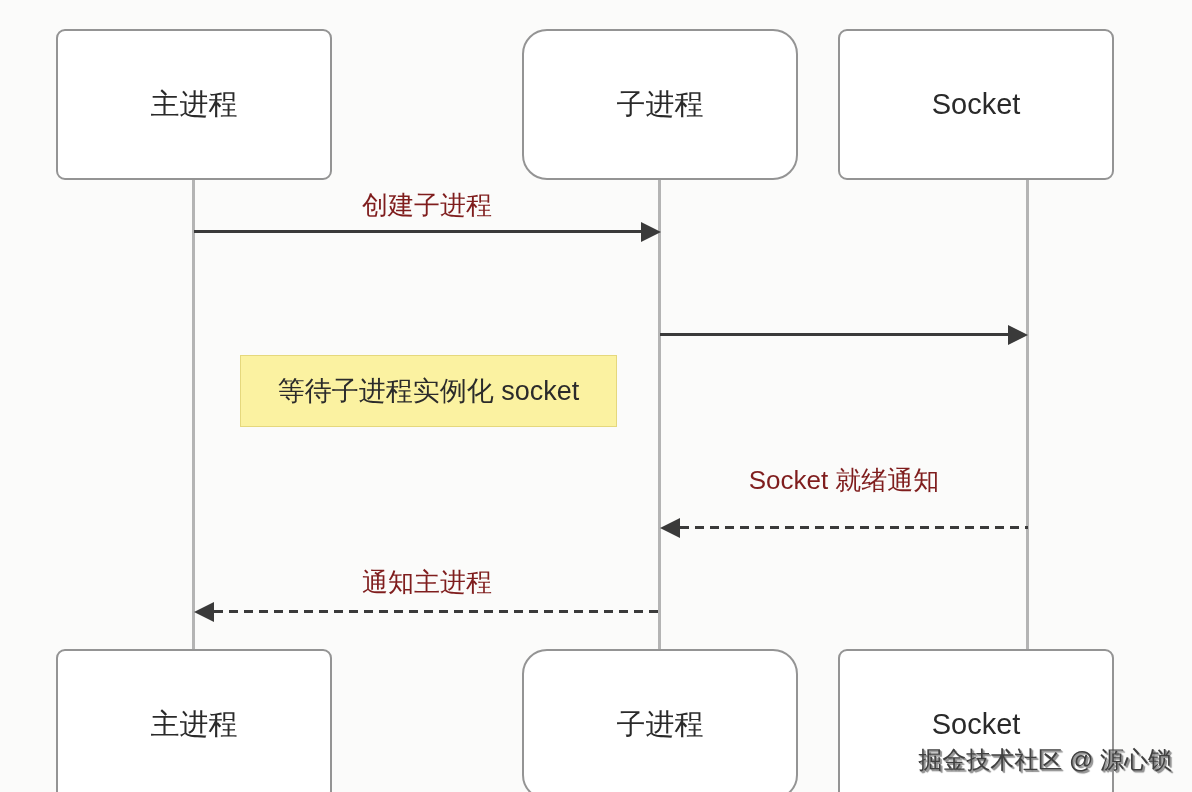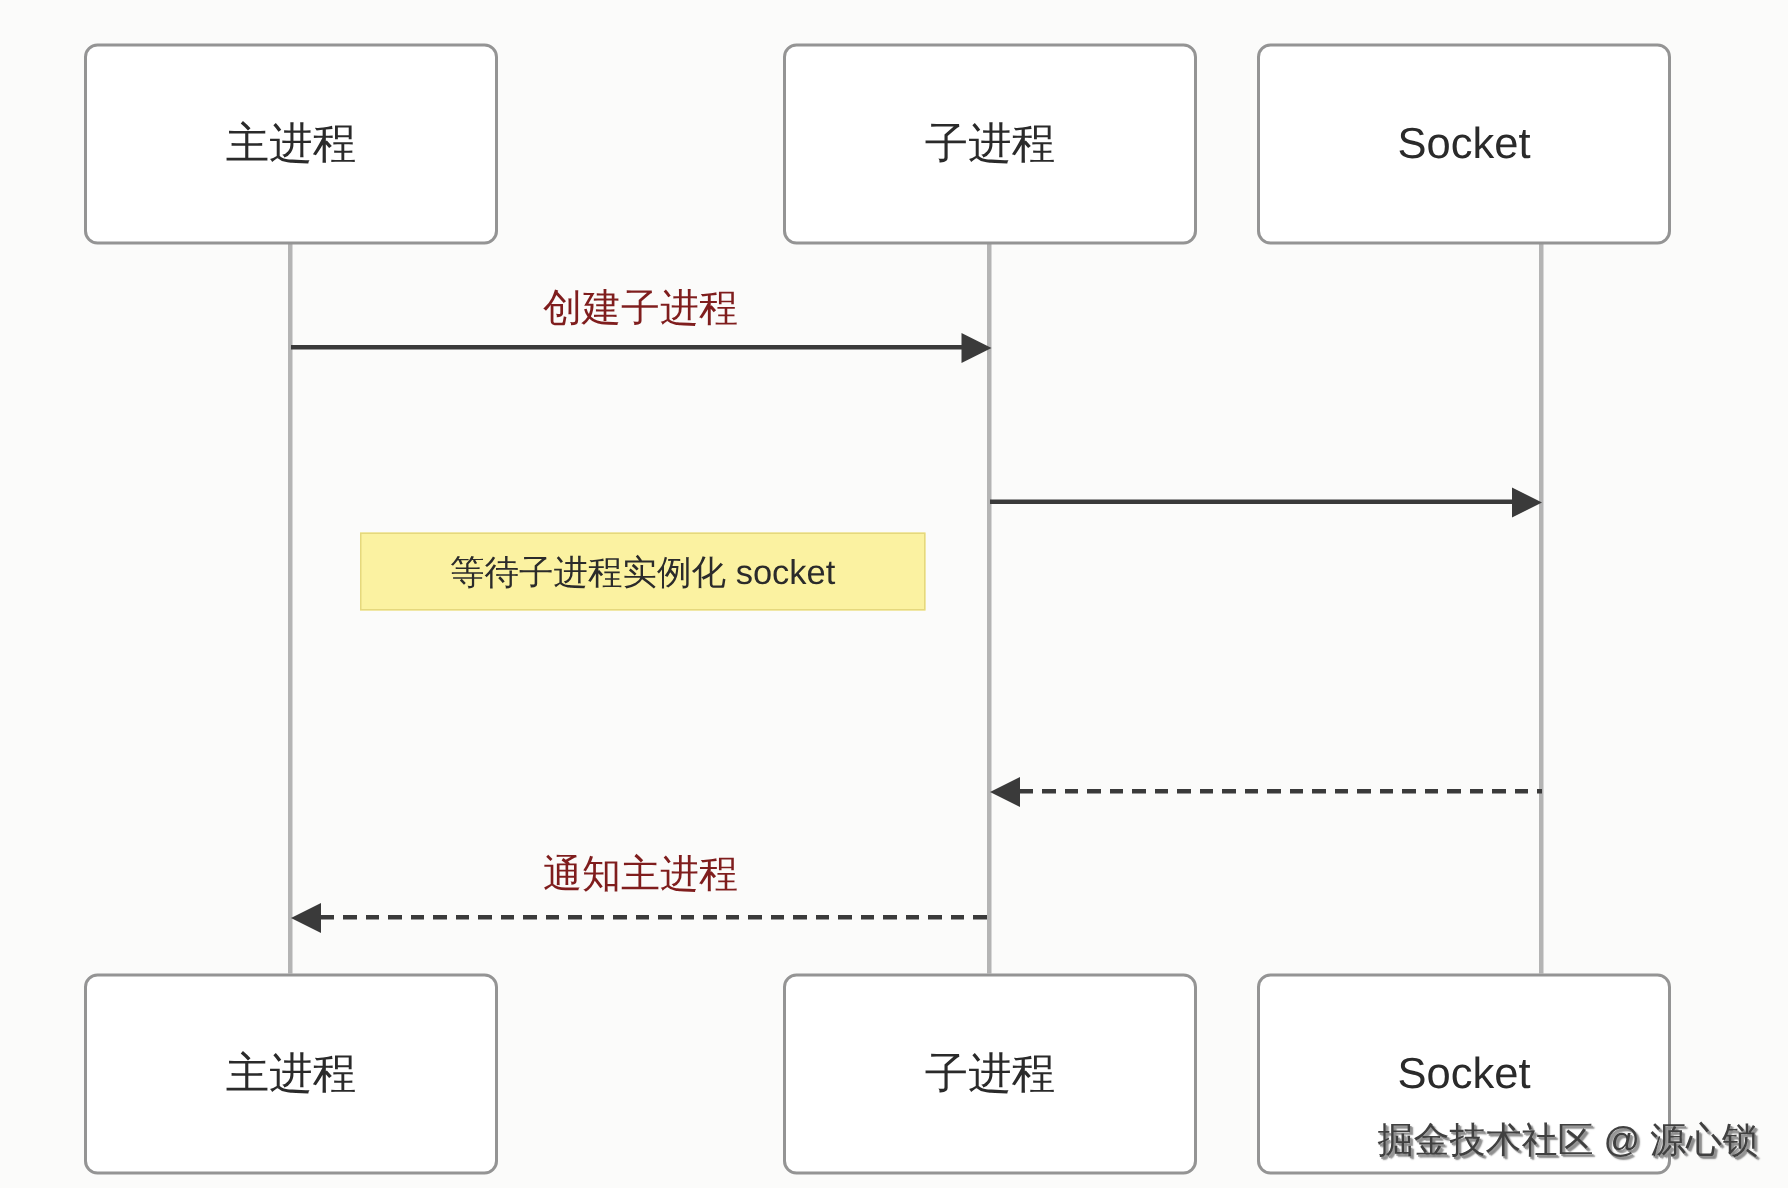--- a/index.html
+++ b/index.html
@@ -11,35 +11,35 @@
     position: relative;
     width: 1192px;
     height: 792px;
     background: #fbfbfa;
     overflow: hidden;
   }
   
   .actor-box {
     position: absolute;
     width: 276px;
-    height: 134px;
+    height: 151px;
     background: #ffffff;
     border: 2px solid #949494;
     border-radius: 9px;
     display: flex;
     align-items: center;
     justify-content: center;
     font-size: 29px;
     color: #2a2a2a;
     z-index: 2;
   }
   .row-top    { top: 29px; }
   .row-bottom { top: 649px; }
   .col-main   { left: 56px; }
-  .col-child  { left: 522px; }
+  .col-child  { left: 522px; border-radius: 25px; }
   .col-socket { left: 838px; }
 
   
   .lifeline {
     position: absolute;
     top: 147px;
     height: 502px;
     width: 3px;
     background: #b4b4b4;
     z-index: 1;
@@ -104,27 +104,27 @@
   .m4-line  { left: 214px;  top: 610px; width: 446px; }
   .m4-head  { left: 194px;  top: 602px; }
   .m4-label { left: 194px;  top: 565px; width: 466px; }
 
   
   .note {
     position: absolute;
     left: 240px;
     top: 355px;
     width: 377px;
-    height: 52px;
+    height: 72px;
     background: #fbf2a1;
     border: 1px solid #e5d87d;
     display: flex;
     align-items: center;
     justify-content: center;
-    font-size: 23px;
+    font-size: 27px;
     color: #2b2b2b;
     z-index: 4;
   }
 
   
   .watermark {
     position: absolute;
     right: 20px;
     top: 744px;
     font-size: 24px;
@@ -157,20 +157,21 @@
   <div class="msg-line-solid m1-line"></div>
   <div class="arrowhead-right m1-head"></div>
 
   <div class="msg-line-solid m2-line"></div>
   <div class="arrowhead-right m2-head"></div>
 
   <div class="note">
     <span>等待子进程实例化 socket</span>
   </div>
 
+  <div class="msg-label m3-label">Socket 就绪通知</div>
   <div class="msg-line-dashed m3-line"></div>
   <div class="arrowhead-left m3-head"></div>
 
   <div class="msg-label m4-label">通知主进程</div>
   <div class="msg-line-dashed m4-line"></div>
   <div class="arrowhead-left m4-head"></div>
 
   <div class="actor-box row-bottom col-main">
     <span>主进程</span>
   </div>

